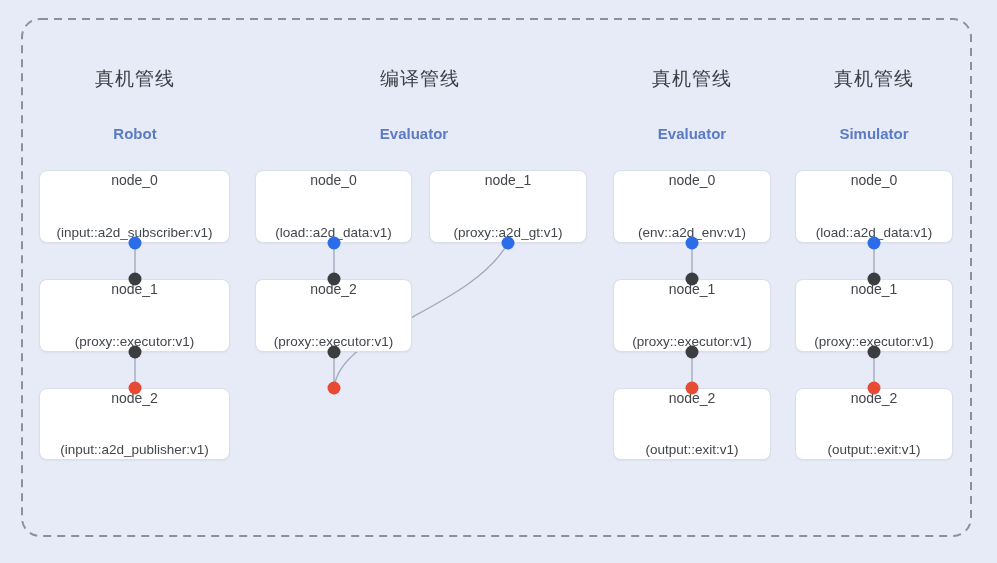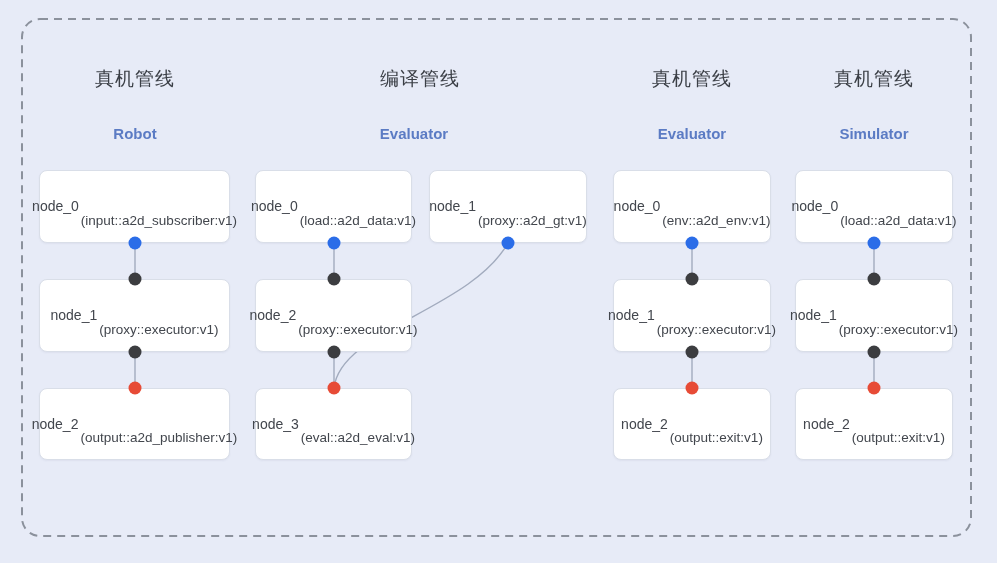--- a/index.html
+++ b/index.html
@@ -52,23 +52,23 @@
     color: var(--title-en, #5b7bc4);
     z-index: 2;
   }
   .node {
     position: absolute;
     background: var(--node-bg, #ffffff);
     border: 1px solid var(--node-border, #d9dee8);
     border-radius: 8px;
     box-shadow: 0 1px 2px rgba(60, 70, 100, 0.06);
     display: flex;
-    flex-direction: row;
+    flex-direction: column;
     align-items: center;
-    justify-content: center;
+    justify-content: space-between;
     gap: 2px;
     z-index: 2;
     box-sizing: border-box;
   }
   .node .nname {
     font-size: 14px;
     color: var(--node-text, #42464d);
     line-height: 19px;
     white-space: nowrap;
   }
@@ -122,38 +122,34 @@
   <div class="node" style="left:39px; top:170px; width:191px; height:73px">
     <div class="nname">node_0</div>
     <div class="ntype">(input::a2d_subscriber:v1)</div>
   </div>
   <div class="node" style="left:39px; top:279px; width:191px; height:73px">
     <div class="nname">node_1</div>
     <div class="ntype">(proxy::executor:v1)</div>
   </div>
   <div class="node" style="left:39px; top:388px; width:191px; height:72px">
     <div class="nname">node_2</div>
-    <div class="ntype">(output::a2d_publisher:v1)</div>
+    <div class="ntype">(input::a2d_publisher:v1)</div>
   </div>
 
   <div class="node" style="left:255px; top:170px; width:157px; height:73px">
     <div class="nname">node_0</div>
     <div class="ntype">(load::a2d_data:v1)</div>
   </div>
   <div class="node" style="left:429px; top:170px; width:158px; height:73px">
     <div class="nname">node_1</div>
     <div class="ntype">(proxy::a2d_gt:v1)</div>
   </div>
   <div class="node" style="left:255px; top:279px; width:157px; height:73px">
     <div class="nname">node_2</div>
     <div class="ntype">(proxy::executor:v1)</div>
-  </div>
-  <div class="node" style="left:255px; top:388px; width:157px; height:72px">
-    <div class="nname">node_3</div>
-    <div class="ntype">(eval::a2d_eval:v1)</div>
   </div>
 
   <div class="node" style="left:613px; top:170px; width:158px; height:73px">
     <div class="nname">node_0</div>
     <div class="ntype">(env::a2d_env:v1)</div>
   </div>
   <div class="node" style="left:613px; top:279px; width:158px; height:73px">
     <div class="nname">node_1</div>
     <div class="ntype">(proxy::executor:v1)</div>
   </div>

